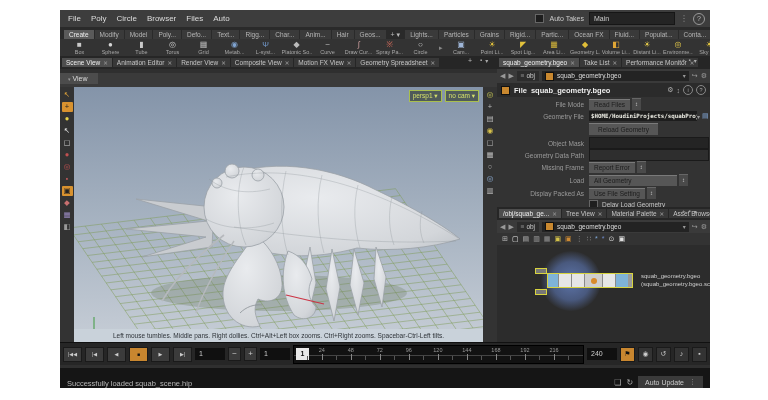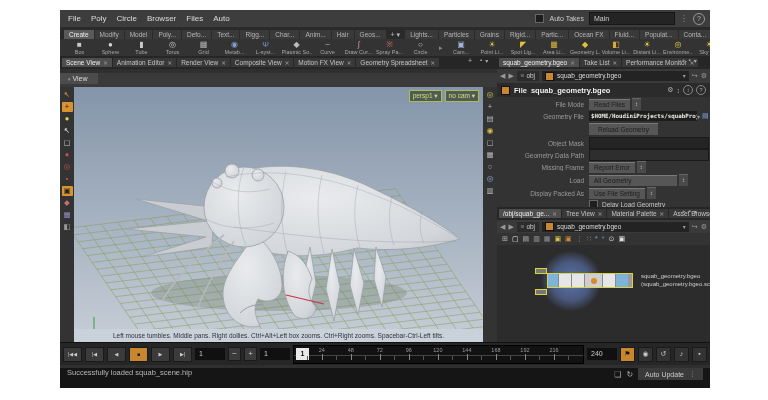--- a/index.html
+++ b/index.html
@@ -79,21 +79,21 @@
   .pmini{width:11px;height:12px;background:#3b3b3b;border:1px solid #1a1a1a;color:#ccc;text-align:center;line-height:11px;font-size:8px;flex:0 0 auto}
   #timeline{position:relative;height:17px;background:#121212;border:1px solid #000;flex:1}
   #timeline::before{content:'';position:absolute;left:0;right:0;top:9px;height:1px;background:#444}
   .tick{position:absolute;top:8px;width:1px;height:6px;background:#888}
   .minor{position:absolute;top:10px;width:1px;height:4px;background:#555}
   .ticklabel{position:absolute;top:1px;font-size:5.5px;color:#999;transform:translateX(-50%)}
   #playhead{position:absolute;left:2px;top:2px;width:13px;height:12px;background:#e9e9e9;color:#111;font-size:7px;font-weight:bold;text-align:center;line-height:12px}
   .pbicon{width:13px;height:13px;background:#333;border:1px solid #1a1a1a;text-align:center;line-height:12px;font-size:7px;flex:0 0 auto}
   #pbicons span:first-of-type{background:#c8862f;color:#111}
   
-  #statusbar{left:0;top:358px;width:650px;height:20px;background:#151515;display:flex;align-items:flex-start;padding:0 7px;box-sizing:border-box;position:absolute}
+  #statusbar{left:0;top:358px;width:650px;height:20px;background:#151515;display:flex;align-items:flex-end;padding:0 7px;box-sizing:border-box;position:absolute}
   #status-msg{color:#b8b8b8;font-size:7.5px;white-space:nowrap}
   #statusright{margin-left:auto;display:flex;align-items:center;gap:5px}
   .sicon{color:#aaa;font-size:8px}
   .audrop{background:#3a3a3a;color:#ccc;font-size:7px;padding:2px 7px;display:flex;gap:5px;align-items:center}
 </style>
 </head>
 <body>
 
 <div id="ui">
 

